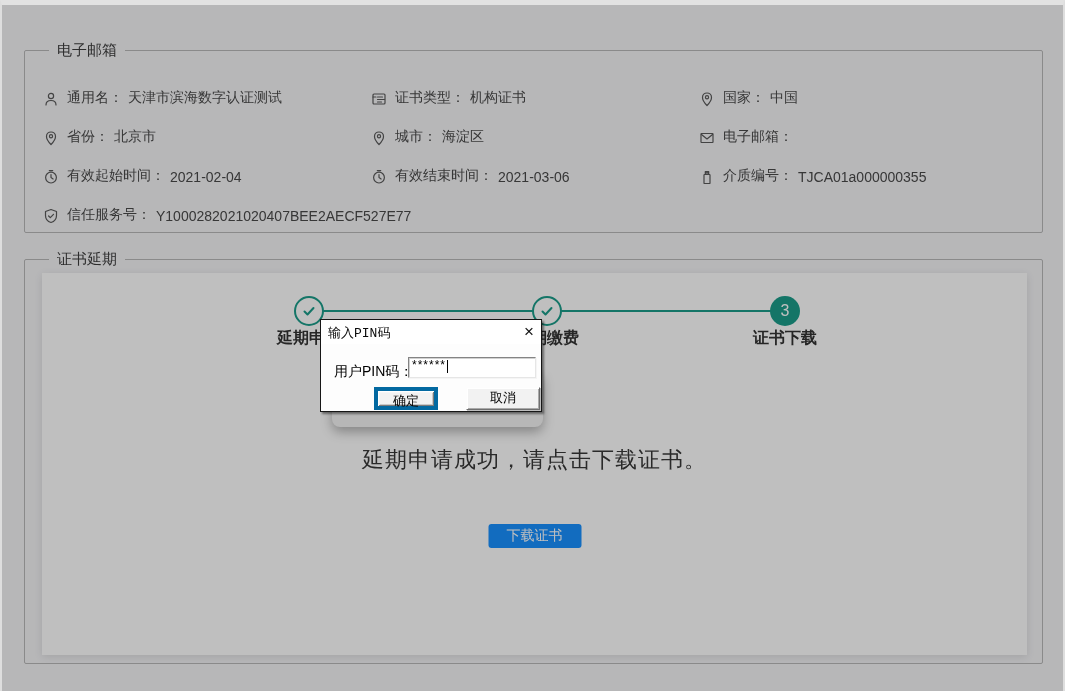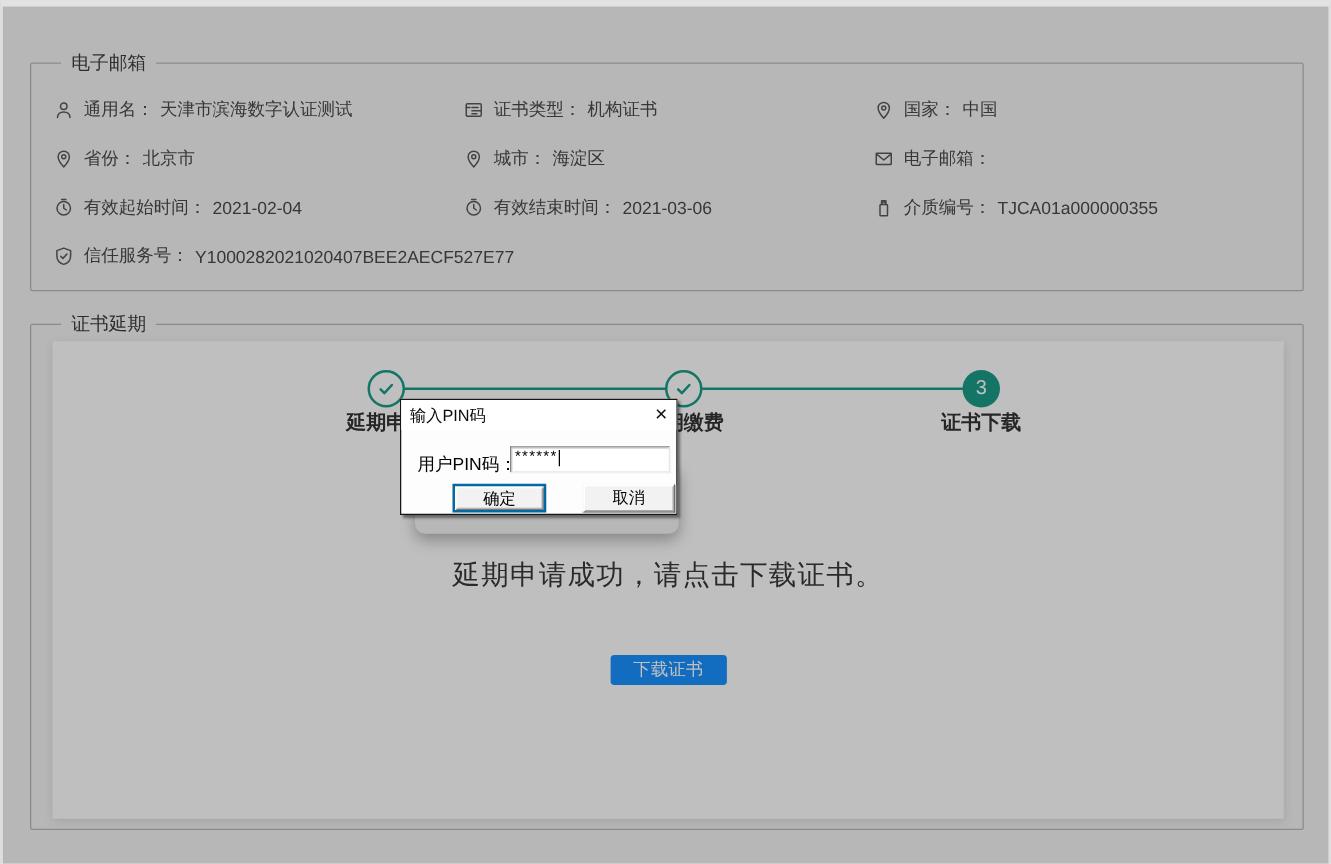--- a/index.html
+++ b/index.html
@@ -17,21 +17,21 @@
     position:absolute; margin:0; padding:0;
     border:1px solid #b9b9b9; border-radius:2px;
   }
   fieldset.box legend {
     margin-left:24px; padding:0 8px; font-size:15px; color:#3d3d3d;
   }
   #cert-fieldset { left:22px; top:36px;  width:1019px; height:192px; }
   #renew-fieldset{ left:22px; top:245px; width:1019px; height:414px; }
 
   .cert-grid { display:grid; grid-template-columns:328px 328px 1fr; padding:8px 0 0 18px; }
-  .cert-item { height:39px; display:flex; align-items:center; font-size:14px; color:#4a4a4a; }
+  .cert-item { height:39px; display:flex; align-items:flex-end; font-size:14px; color:#4a4a4a; }
   .cert-item svg { width:16px; height:16px; margin-right:8px; flex:0 0 auto;
                    stroke:#5a5a5a; fill:none; stroke-width:1.2; stroke-linecap:round; stroke-linejoin:round; }
   .cert-label { white-space:nowrap; }
   .cert-value { margin-left:5px; white-space:nowrap; }
 
   #card {
     position:absolute; left:40px; top:268px; width:985px; height:382px;
     background:#ffffff; box-shadow:0 2px 8px rgba(0,0,0,0.10); z-index:1;
   }
   .step-line { position:absolute; left:267px; top:37px; width:476px; height:2px; background:#1b9d8a; }
@@ -64,38 +64,38 @@
     position:absolute; left:0; top:0; right:0; bottom:0;
     background:rgba(0,0,0,0.25); z-index:8;
   }
 
   #pin-dialog {
     position:absolute; left:318px; top:314px; width:222px; height:93px;
     background:#fdfdfd; border:1px solid #161616;
     box-shadow:2px 2px 2px rgba(0,0,0,0.45); z-index:9; color:#000;
   }
   #pin-title-bar { position:relative; height:24px; background:#ffffff; }
-  #pin-title { position:absolute; left:7px; top:4px; font-size:13px; color:#0a0a0a; }
+  #pin-title { position:absolute; left:7px; top:4px; font-size:13px; color:#0a0a0a;font-family:Liberation Mono, monospace; }
   #pin-close { position:absolute; right:7px; top:1px; font-size:17px; font-weight:300; color:#111; cursor:pointer; line-height:22px; }
   #pin-label { position:absolute; left:13px; top:43px; font-size:14px; }
   #pin-input {
     position:absolute; left:87px; top:37px; width:128px; height:21px;
     background:#fff; border:1px solid #848484; border-bottom-color:#e6e6e6; border-right-color:#e6e6e6;
     box-shadow:inset 1px 1px 0 rgba(0,0,0,0.18), 1px 1px 0 #f5f5f5;
     display:flex; align-items:flex-start; padding:2px 0 0 3px;
   }
   #pin-stars { font-size:12px; letter-spacing:1px; line-height:10px; }
   #pin-caret { display:inline-block; width:1px; height:13px; background:#000; margin-left:1px; }
   .win-btn {
     position:absolute; top:67px; height:23px; font-size:13px; color:#000;
     background:#f2f2f2; cursor:pointer; text-align:center; line-height:20px;
   }
   #pin-ok {
-    left:41px; width:75px;
-    border:2px solid #0369a1;
+    left:53px; width:64px;
+    border:4px solid #0369a1;
     box-shadow:inset 1px 1px 0 #ffffff, inset -1px -1px 0 #7a7a7a, inset 2px 2px 0 #f6f6f6, inset -2px -2px 0 #c9c9c9;
   }
   #pin-cancel {
     left:145px; width:74px;
     border:1px solid #6f6f6f; border-top-color:#fdfdfd; border-left-color:#fdfdfd;
     box-shadow:inset 1px 1px 0 #ffffff, inset -1px -1px 0 #a9a9a9, 1px 1px 0 #bdbdbd;
   }
 </style>
 </head>
 <body>

